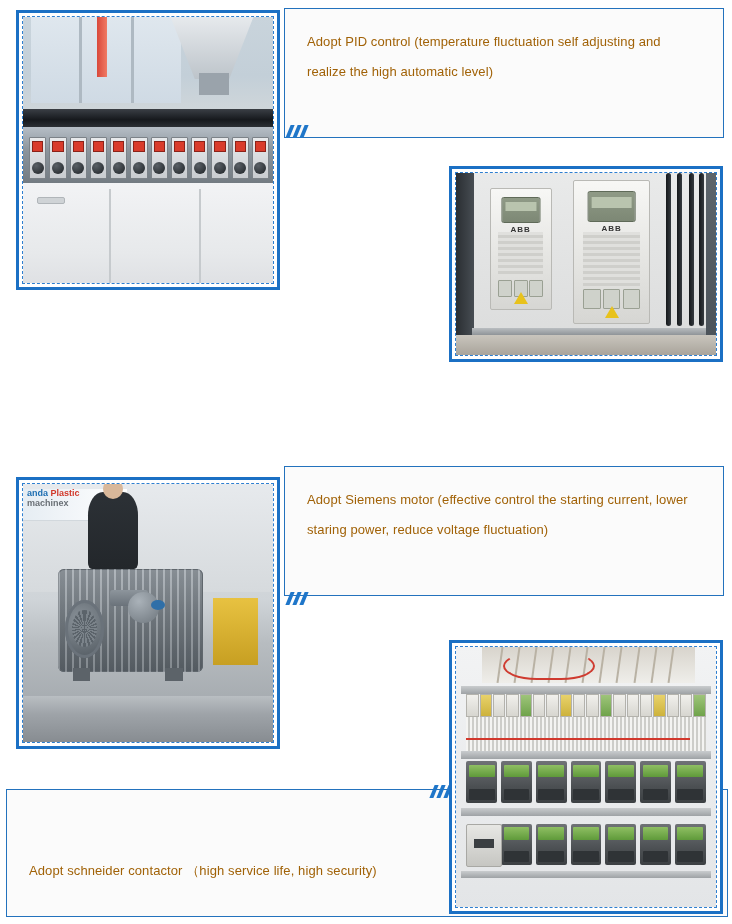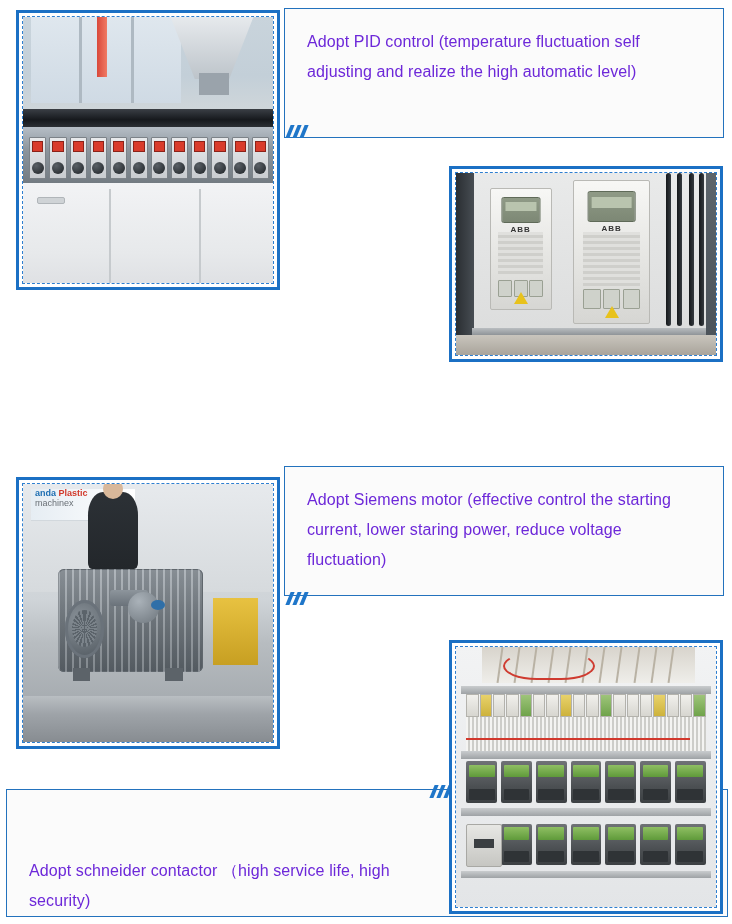--- a/index.html
+++ b/index.html
@@ -22,23 +22,23 @@
   }
   .text-panel {
     position: absolute;
     box-sizing: border-box;
     border: 1px solid #2372bd;
     background: #fbfbfb;
     padding: 18px 22px 18px 22px;
   }
   .text-panel p {
     margin: 0;
-    font-size: 16px;
+    font-size: 13px;
     line-height: 30px;
-    color: #6d28d9;
+    color: #a16207;
     letter-spacing: 0.1px;
   }
 
   
   .photo-frame {
     position: absolute;
     box-sizing: border-box;
     border: 3px solid #1b70c4;
     background: #ffffff;
     padding: 3px;
@@ -210,21 +210,21 @@
   
   .ph3-bg { position: absolute; inset: 0; background: linear-gradient(180deg,#dfe3e6 0%, #cfd4d8 45%, #b7bcc0 62%, #9aa0a5 100%); }
   .ph3-wall {
     position: absolute; left: 0; right: 0; top: 0; height: 42%;
     background: linear-gradient(180deg,#e7eaed,#d6dadd);
   }
   .ph3-banner {
     position: absolute; left: 0; top: 2%; width: 40%; height: 12%;
     background: linear-gradient(90deg,#e6edf3,#ffffff);
     border-bottom: 1px solid #d2d8dd;
-    font-size: 9px; color: #1f6fb2; font-weight: bold; padding-left: 4px; line-height: 1.1; margin-left: 8px;
+    font-size: 9px; color: #1f6fb2; font-weight: bold; padding-left: 4px; line-height: 1.1;
   }
   .ph3-person {
     position: absolute; left: 26%; top: 3%; width: 20%; height: 30%;
     background: linear-gradient(180deg,#2c3136 0%, #23272b 100%);
     border-radius: 30% 30% 8% 8%;
   }
   .ph3-person:before {
     content: ""; position: absolute; left: 30%; top: -16%; width: 40%; height: 26%;
     background: #d9b89a; border-radius: 50%;
   }
@@ -491,21 +491,21 @@
   </div>
 
   <div class="photo-frame" style="left:16px; top:477px; width:264px; height:272px;">
     <div class="inner">
       <div class="photo">
         <div class="ph3-bg"></div>
         <div class="ph3-wall"></div>
         <div class="ph3-banner">
           <span>anda</span>
           <span style="color:#d23a2c;">Plastic</span>
-          <div style="color:#6a7076;font-weight:normal;">machinex</div>
+          <div style="color:#6a7076;font-weight:bold;">machinex</div>
         </div>
         <div class="ph3-person"></div>
         <div class="ph3-yellow"></div>
         <div class="ph3-body">
           <div class="ph3-fins"></div>
           <div class="ph3-term"></div>
           <div class="ph3-fan"></div>
           <div class="ph3-hub"></div>
           <div class="ph3-blue"></div>
           <div class="ph3-foot l"></div>

